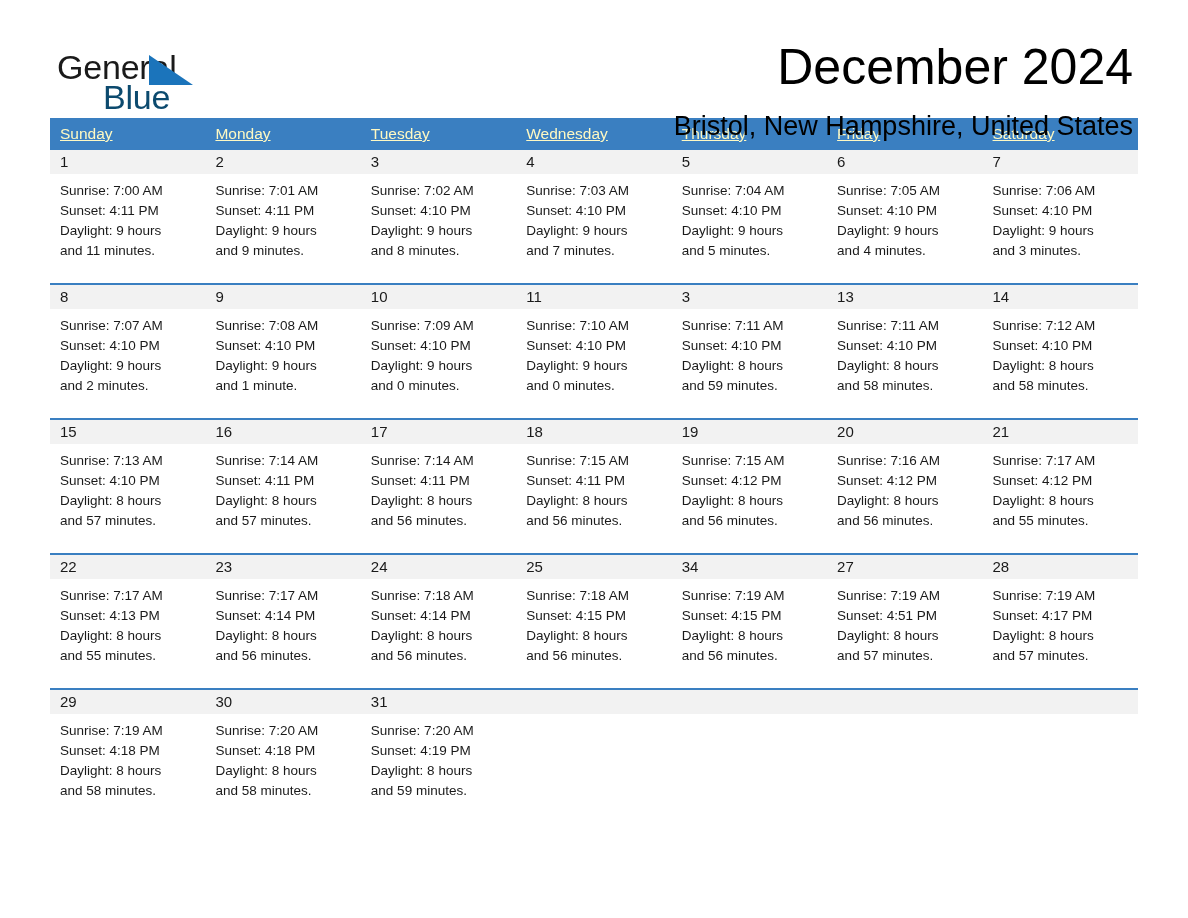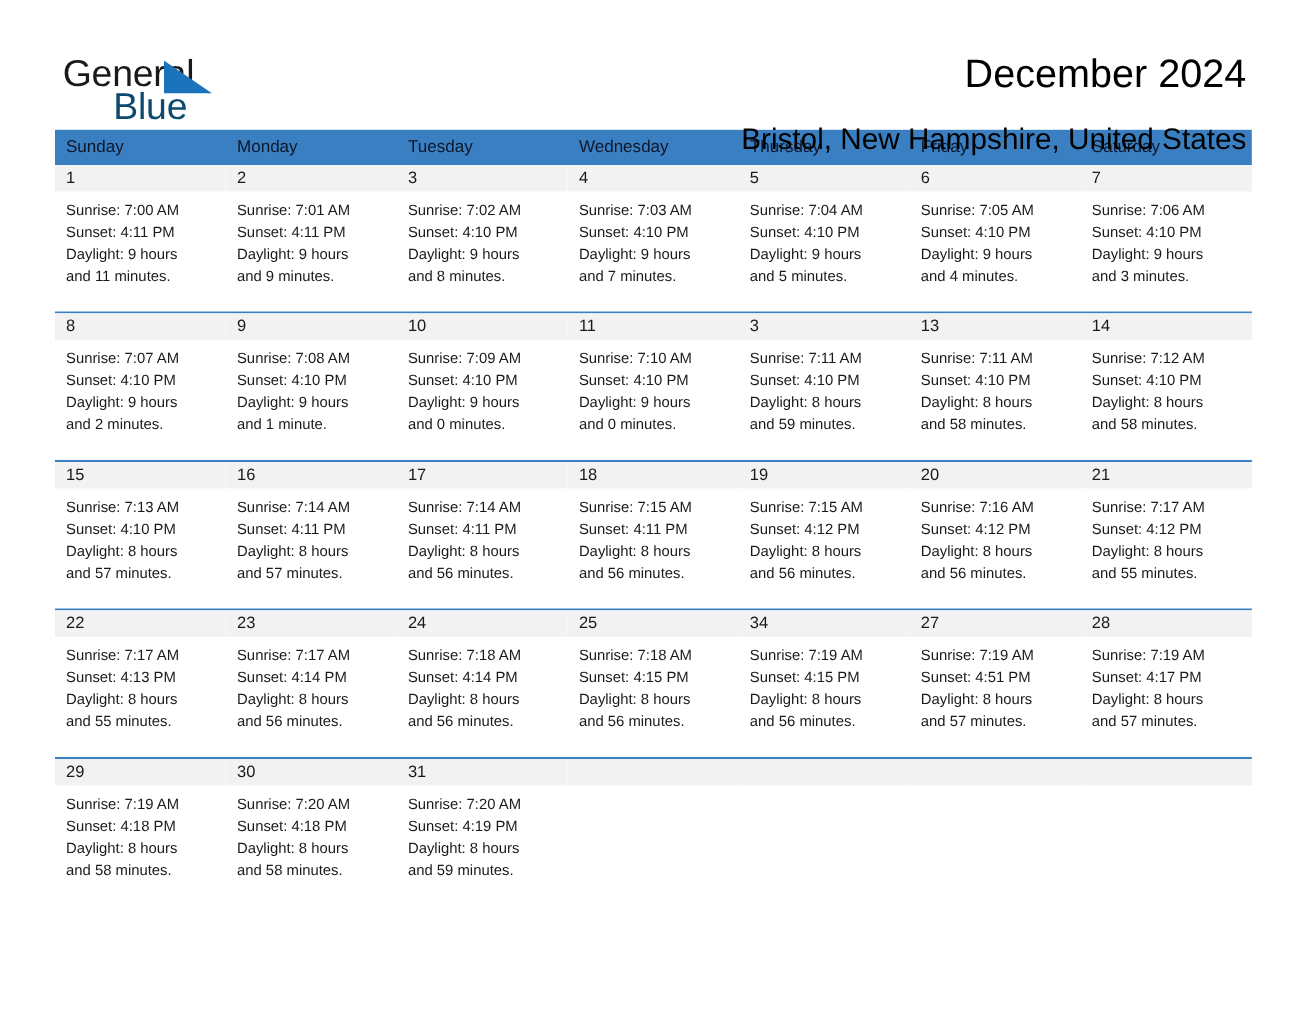--- a/index.html
+++ b/index.html
@@ -64,21 +64,21 @@
     height: 30px;
   }
 
   .title-block {
     position: absolute;
     right: 55px;
     top: 41px;
     text-align: right;
   }
   .cal-title {
-    font-size: 36px;
+    font-size: 50px;
     font-weight: normal;
     color: #000000;
     line-height: 52px;
     white-space: nowrap;
   }
   .cal-subtitle {
     margin-top: 18px;
     font-size: 27px;
     font-weight: normal;
     color: #000000;
@@ -92,25 +92,26 @@
     width: 1088px;
   }
 
   .dow-row {
     display: flex;
     background: #3a7fc1;
     height: 32px;
   }
   .dow-cell {
     flex: 1 1 0;
-    color: #0f172a;
+    color: #fef9c3;
     font-size: 15.5px;
     line-height: 32px;
     padding-left: 10px;
     white-space: nowrap;
+    text-decoration: underline;
   }
 
   .week {
     display: flex;
     border-top: 2px solid #3a7fc1;
   }
   .week.first {
     border-top: none;
   }
 

